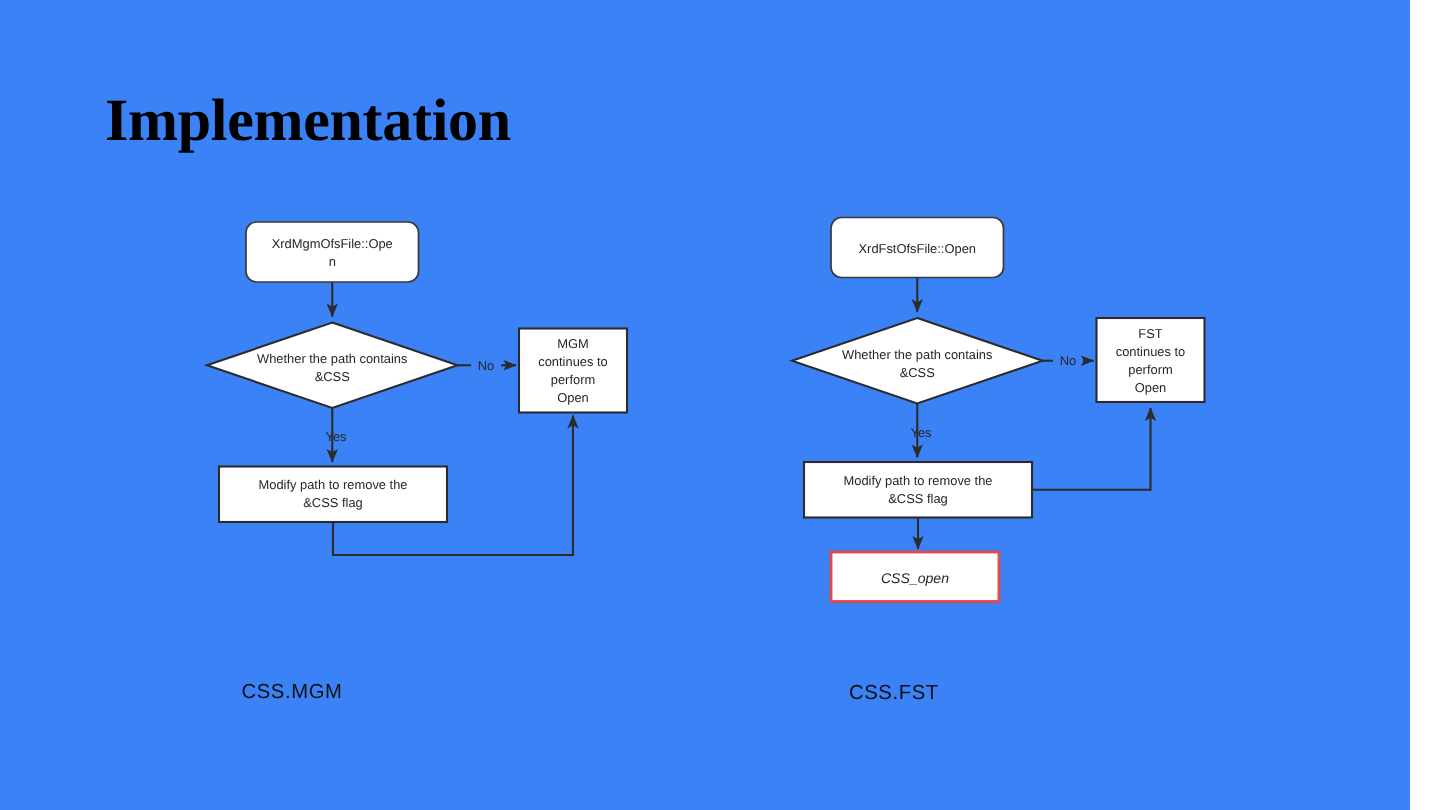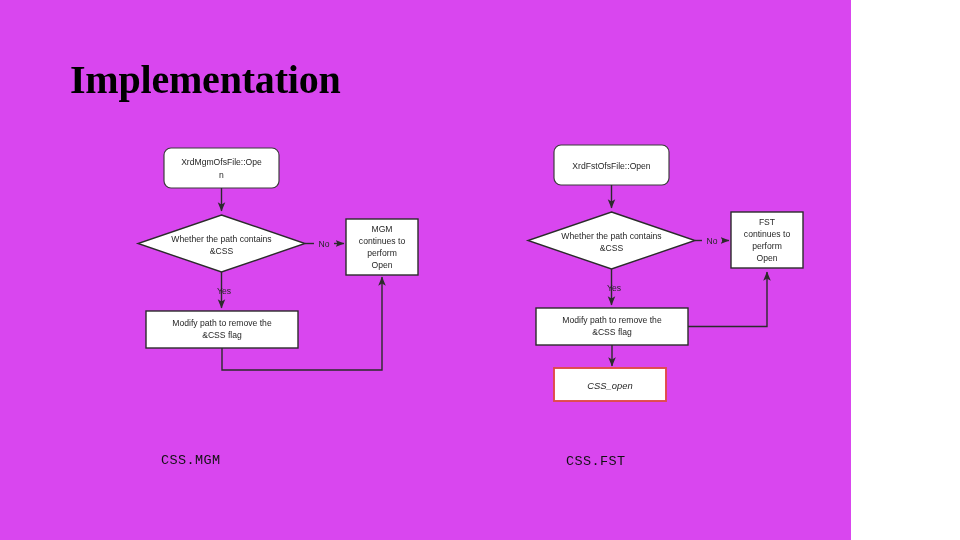--- a/index.html
+++ b/index.html
@@ -11,23 +11,23 @@
   body {
     width: 960px;
     height: 540px;
     overflow: hidden;
     font-family: "Liberation Sans", sans-serif;
     color: #000000;
     position: relative;
   }
   #slide {
     position: relative;
-    width: 851px;
+    width: 940px;
     height: 540px;
-    background: #d946ef;
+    background: #3b82f6;
   }
   #slide-title {
     position: absolute;
     left: 70px;
     top: 58px;
     font-family: "Liberation Serif", serif;
     font-size: 40px;
     font-weight: 700;
     letter-spacing: -0.2px;
     color: #000000;
@@ -37,21 +37,21 @@
   .diagram-svg {
     position: absolute;
     left: 0;
     top: 0;
     width: 960px;
     height: 540px;
     pointer-events: none;
   }
   .caption {
     position: absolute;
-    font-family: Liberation Mono, monospace;
+    font-family: Liberation Sans, sans-serif;
     font-size: 13.5px;
     font-weight: 400;
     letter-spacing: 0.4px;
     color: #111111;
     white-space: nowrap;
   }
   #caption-mgm { left: 161px; top: 453px; }
   #caption-fst { left: 566px; top: 454px; }
 
   

